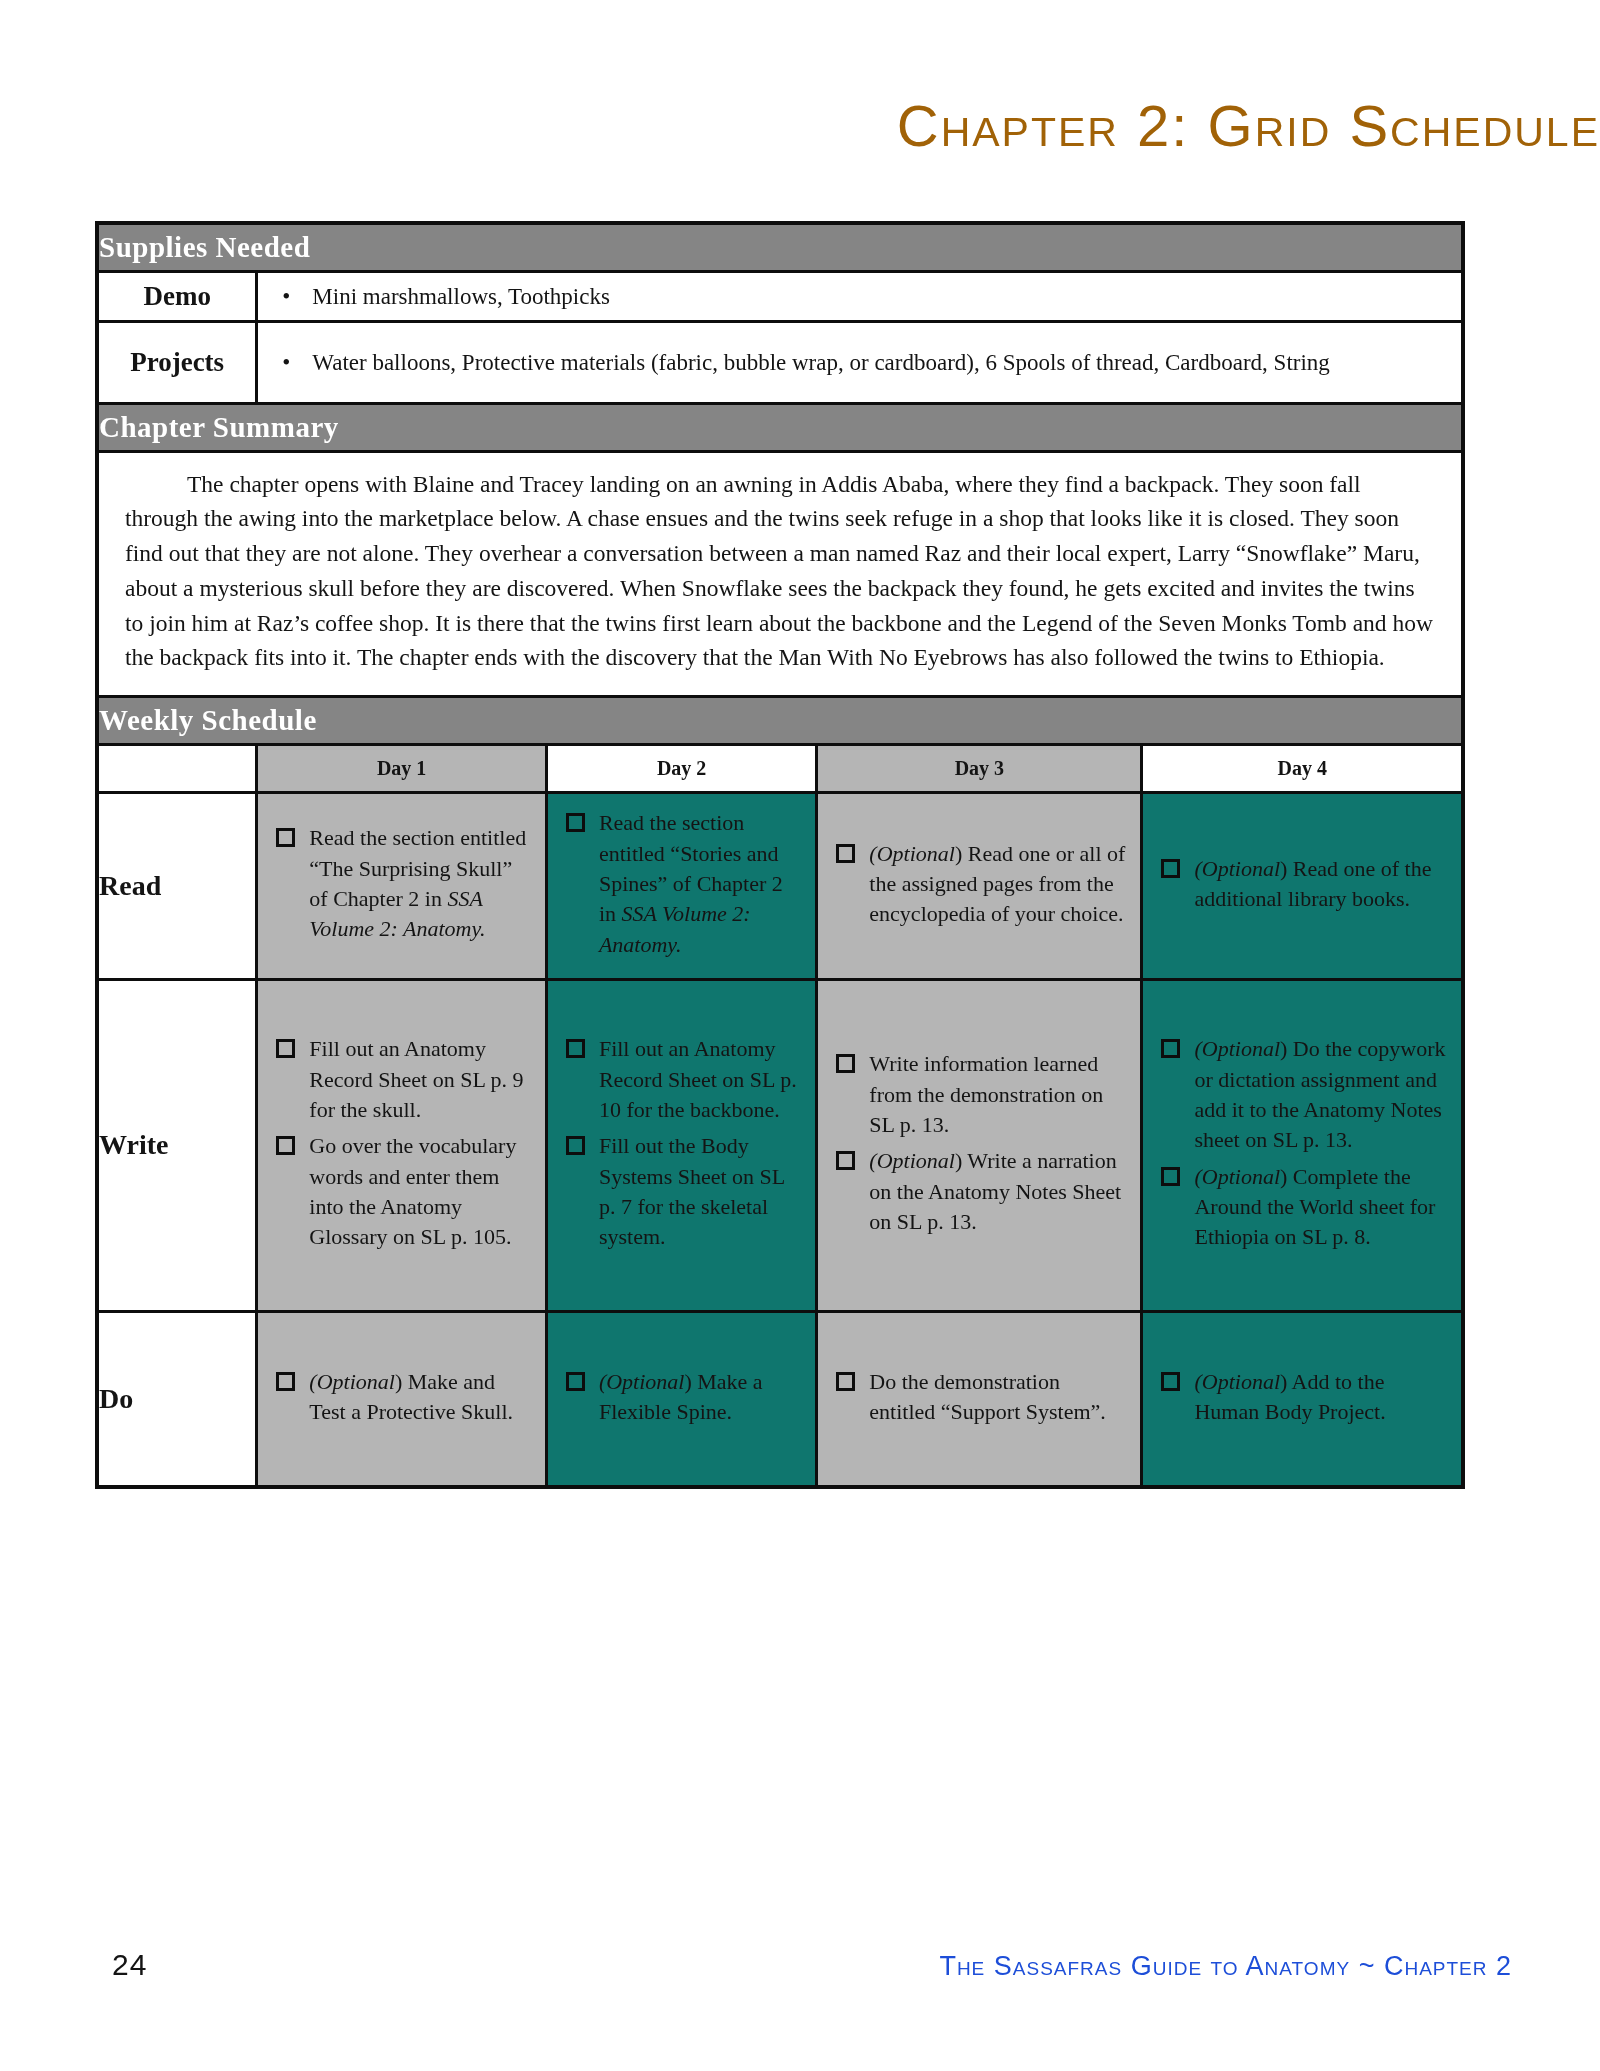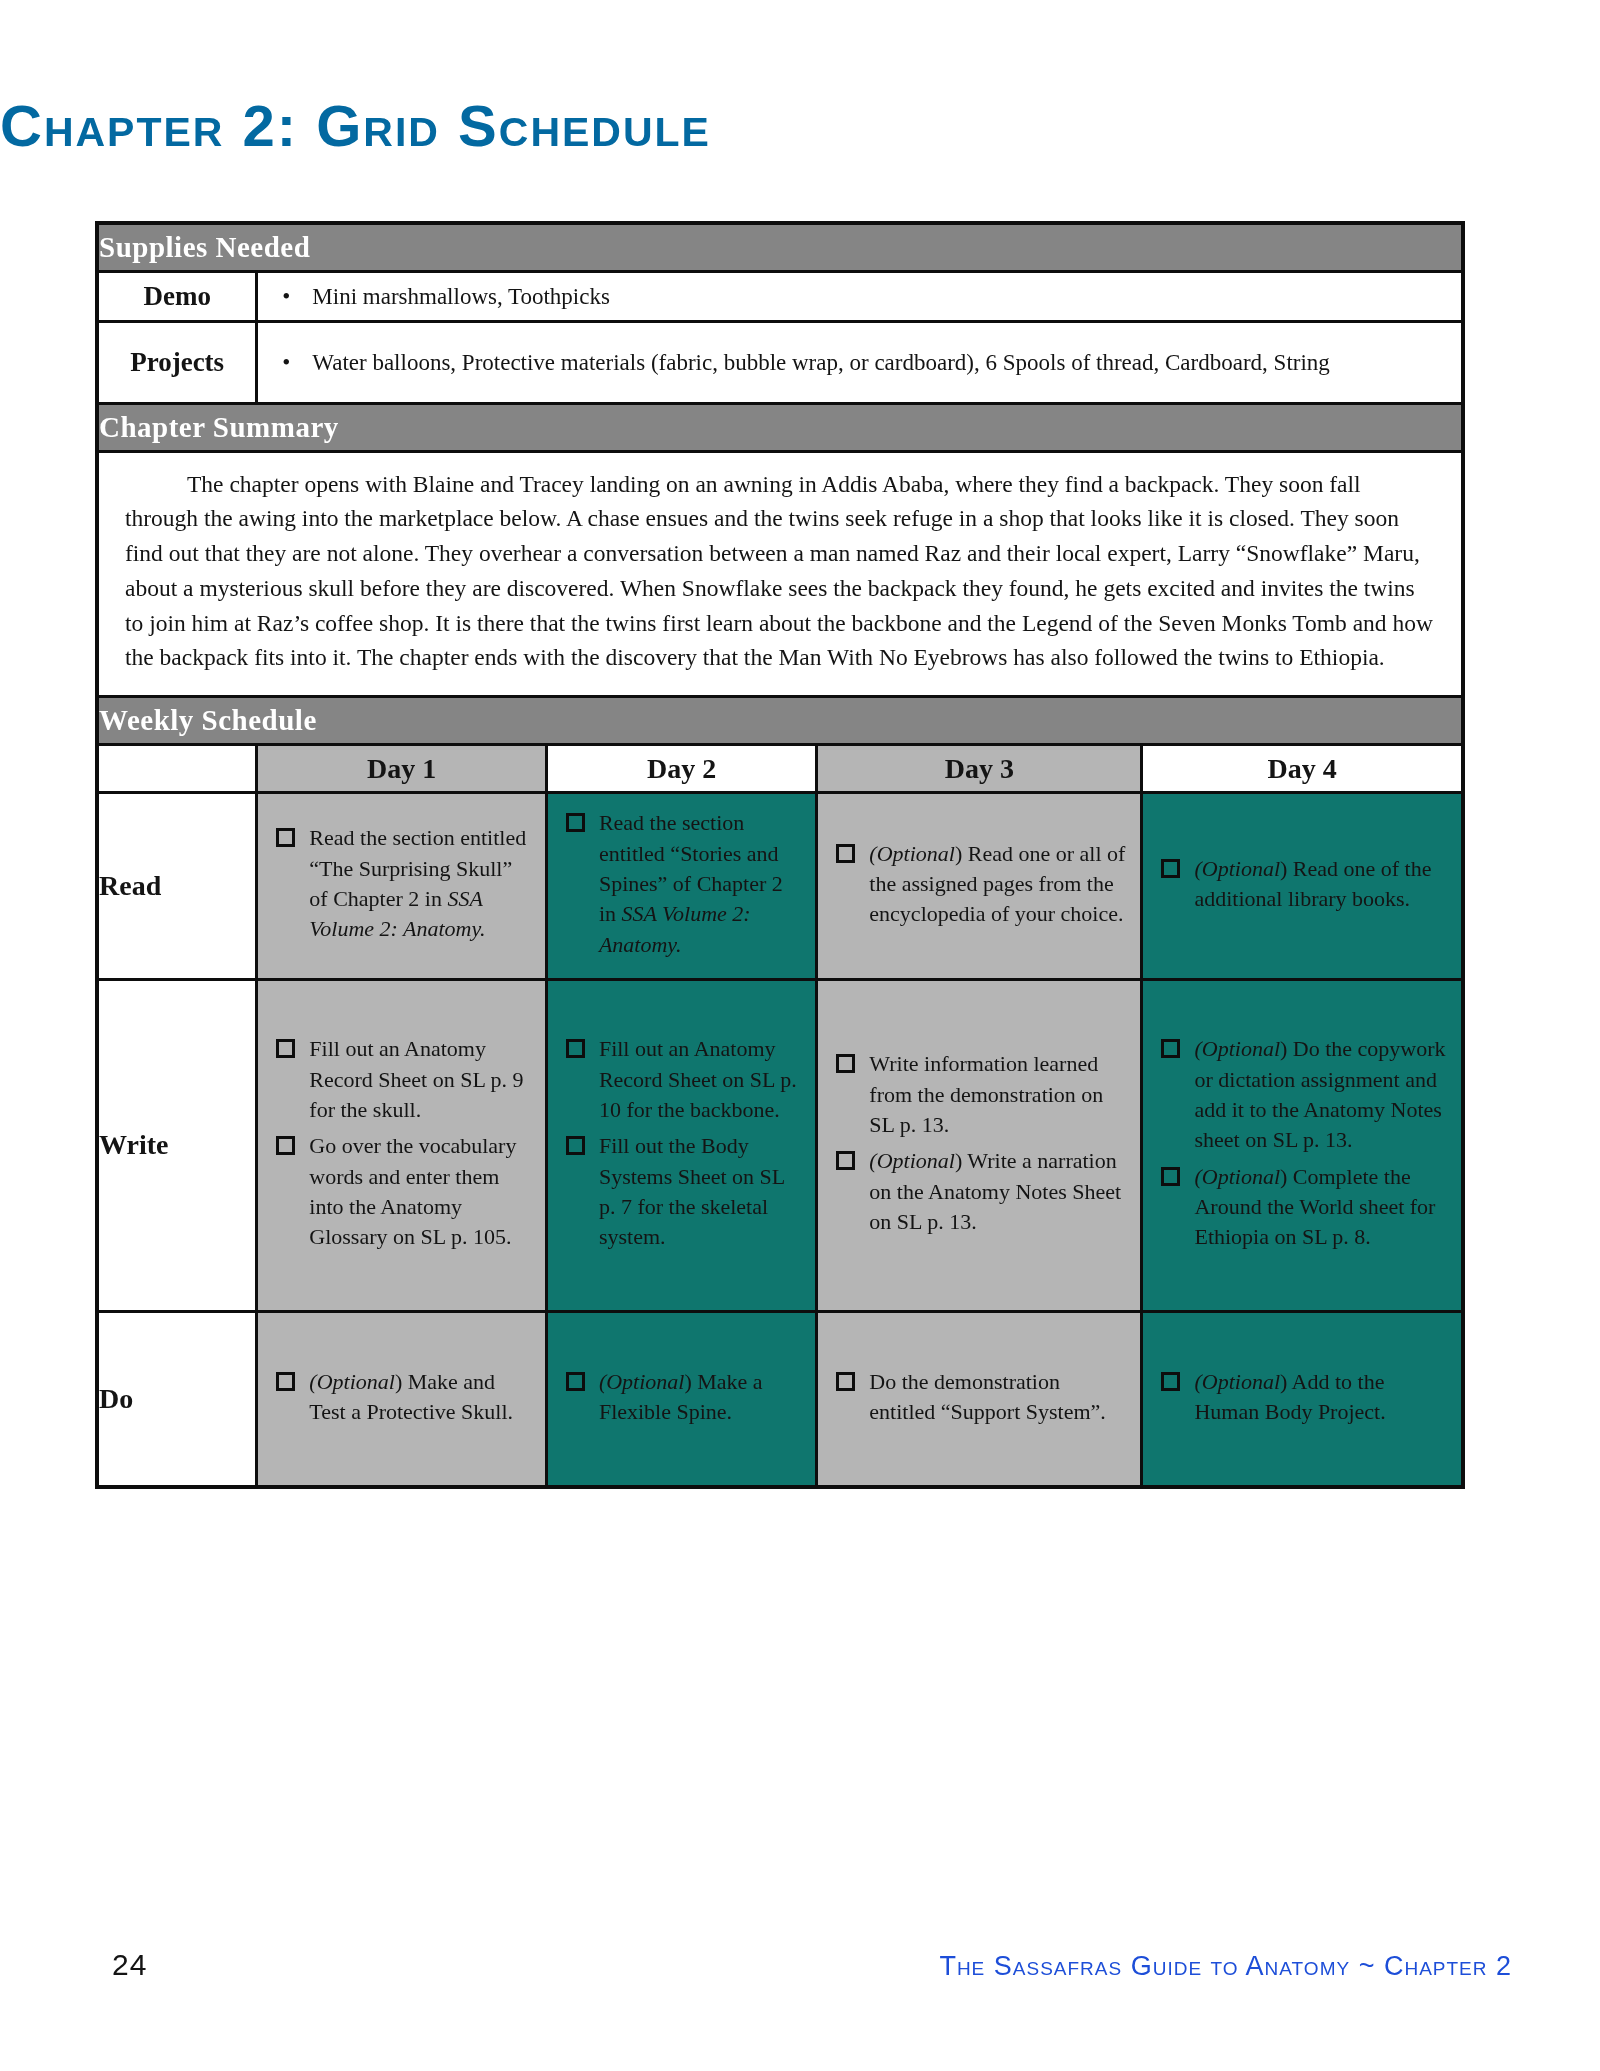--- a/index.html
+++ b/index.html
@@ -6,27 +6,27 @@
   html, body { background: #ffffff; }
   body {
     width: 1600px;
     height: 2071px;
     position: relative;
     font-family: "Liberation Serif", "DejaVu Serif", serif;
     color: #141414;
   }
   .page-title {
     margin-top: 92px;
-    text-align: left;
+    text-align: right;
     font-family: "Liberation Sans", "DejaVu Sans", sans-serif;
-    font-weight: bold;
+    font-weight: normal;
     font-variant: small-caps;
     font-size: 58px;
     letter-spacing: 2px;
-    color: #0369a1;
+    color: #a16207;
   }
   table.grid {
     border-collapse: collapse;
     table-layout: fixed;
     width: 1370px;
     margin: 62px auto 0 95px;
     border: 4px solid #0d0d0d;
   }
   table.grid td {
     border: 3px solid #0d0d0d;
@@ -60,21 +60,21 @@
   td.summary-cell {
     padding: 14px 28px 20px 26px;
     font-size: 23.5px;
     line-height: 1.48;
     background: #ffffff;
   }
   td.summary-cell p { text-indent: 62px; }
   td.day-header {
     text-align: center;
     font-weight: bold;
-    font-size: 28px;
+    font-size: 20px;
     height: 48px;
     background: #ffffff;
   }
   td.row-label {
     text-align: left;
     font-weight: bold;
     font-size: 28px;
     background: #ffffff;
   }
   td.task-cell {

